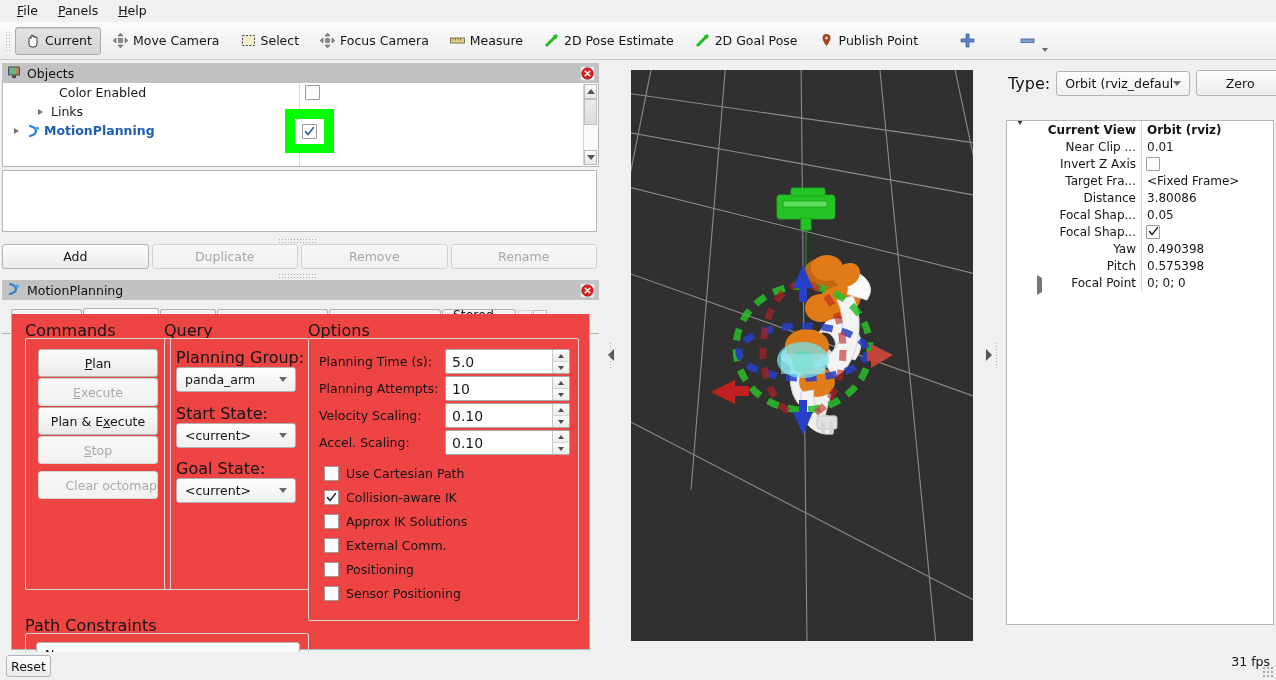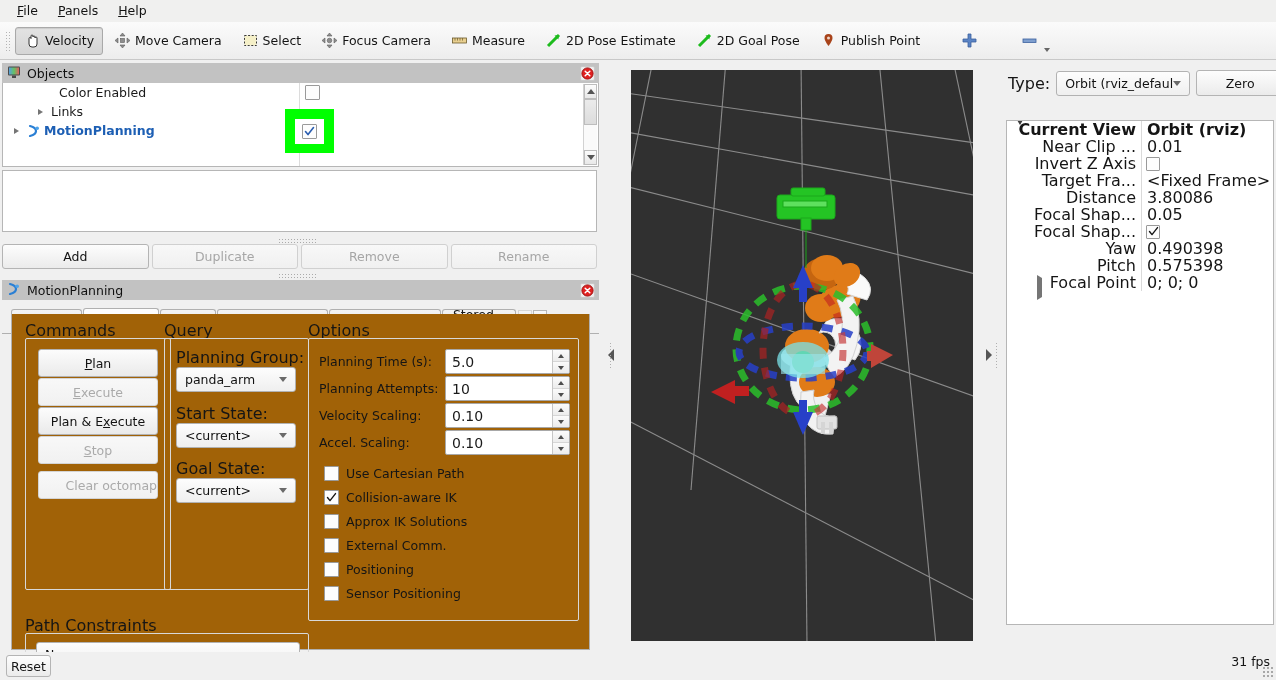--- a/index.html
+++ b/index.html
@@ -194,21 +194,21 @@
     background: linear-gradient(#f7f7f7,#e6e6e6);
     display: flex; align-items: center; justify-content: center;
     margin-left: 1px; margin-bottom: 1px;
   }
   .tab-scroll.dis { opacity: .45; }
   .tri-l { width:0;height:0;border-right:5px solid #444;border-top:4px solid transparent;border-bottom:4px solid transparent; }
   .tri-r { width:0;height:0;border-left:5px solid #444;border-top:4px solid transparent;border-bottom:4px solid transparent; }
 
   .tabpage {
     position: absolute; left: 9px; top: 34px; right: 9px; bottom: 2px;
-    background: #a16207; border: 1px solid #b0b0b0; border-top: none;
+    background: #ef4444; border: 1px solid #b0b0b0; border-top: none;
   }
   .group-label { font-size: 16px; color: #151515; }
   .groupbox { border: 1px solid #d8d8d8; border-radius: 2px; }
 
   .mpbtn {
     width: 120px; height: 28px; border: 1px solid #b2b2b2; border-radius: 3px;
     background: linear-gradient(#fcfcfc,#eaeaea);
     display: flex; align-items: center; justify-content: center;
     font-size: 12.5px; color: #121212;
   }
@@ -265,21 +265,21 @@
   .views-panel {
     position: absolute; left: 1006px; top: 63px; width: 268px; height: 613px;
     background: #f0f0f0;
   }
   .views-typerow { display: flex; align-items: center; gap: 6px; padding: 7px 2px 0 2px; }
   .views-tree {
     position: absolute; left: 0; right: 0; top: 57px; height: 505px;
     background: #ffffff; border: 1px solid #b6b6b6;
     overflow: hidden;
   }
-  .vt-row { height: 17px; display: flex; align-items: center; font-size: 16px; position: relative; }
+  .vt-row { height: 17px; display: flex; align-items: center; font-size: 12px; position: relative; }
   .vt-name {
     width: 134px; padding-right: 5px; text-align: right;
     white-space: nowrap; overflow: hidden; color: #151515;
   }
   .vt-val { padding-left: 6px; white-space: nowrap; color: #151515; }
   .vt-row.header .vt-name, .vt-row.header .vt-val { font-weight: bold; }
   .vt-divider { position: absolute; left: 134px; top: 0; width: 1px; height: 100%; background: #dadada; }
   .vt-expander { position: absolute; left: 10px; top: 4px; }
   .fps {
     position: absolute; right: 6px; top: 654px;
@@ -317,21 +317,21 @@
 
   <div class="toolbar">
     <div class="tb-grip"></div>
 
     <div class="tb-btn checked">
       <span class="tb-icon">
         <svg viewBox="0 0 17 17" width="17" height="17">
           <path d="M5 12 L5 6.5 a1 1 0 0 1 2 0 L7 4 a1 1 0 0 1 2 0 L9 5 a1 1 0 0 1 2 0 L11 6 a1 1 0 0 1 2 0 L13 12 q0 3 -3 3 L8 15 q-3 0 -3 -3 Z" fill="#fff" stroke="#333" stroke-width="1"></path>
         </svg>
       </span>
-      <span>Velocity</span>
+      <span>Current</span>
     </div>
 
     <div class="tb-btn">
       <span class="tb-icon">
         <svg viewBox="0 0 17 17" width="17" height="17">
           <g fill="#8d8d8d" stroke="#5c5c5c" stroke-width=".6">
             <polygon points="8.5,1 11,4 6,4"></polygon>
               <polygon points="8.5,16 11,13 6,13"></polygon>
             <polygon points="1,8.5 4,6 4,11"></polygon>
               <polygon points="16,8.5 13,6 13,11"></polygon>

